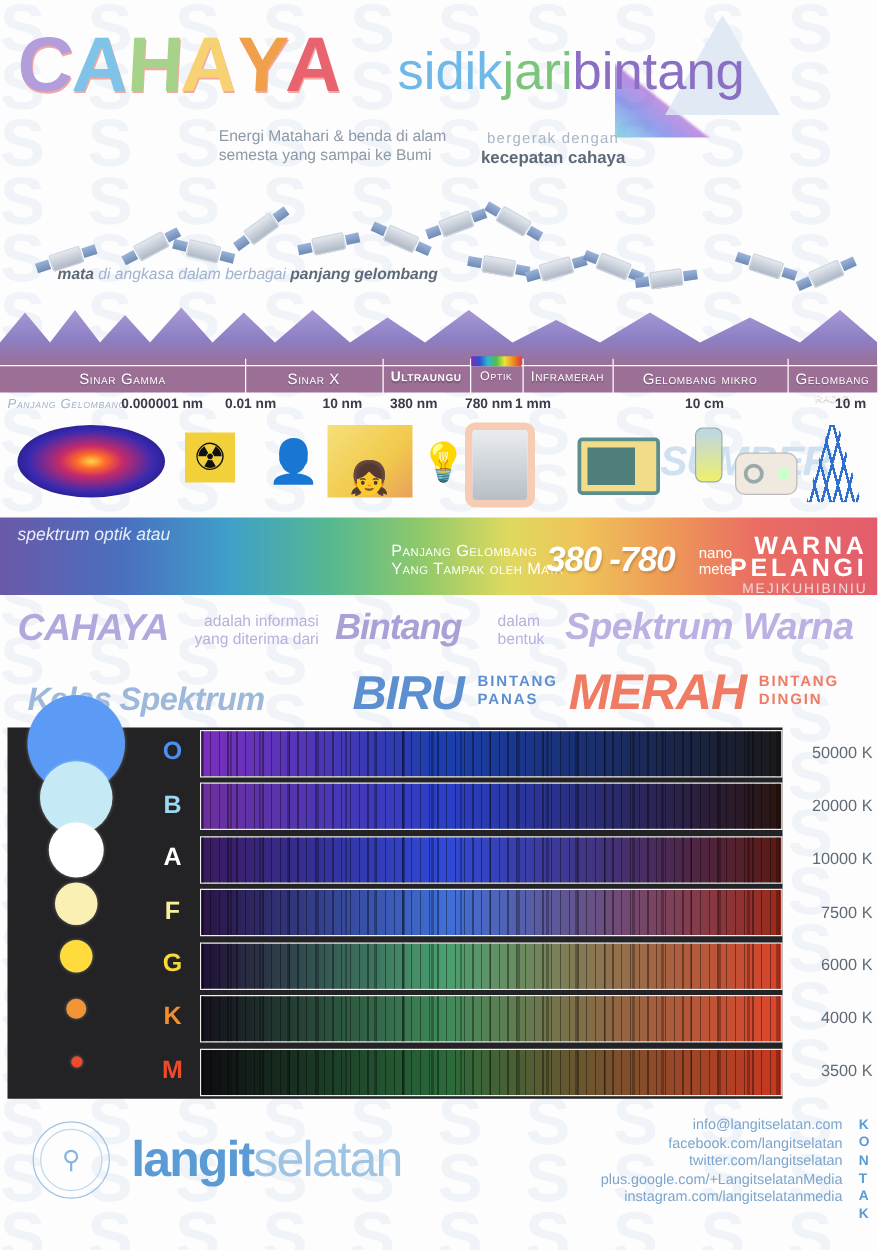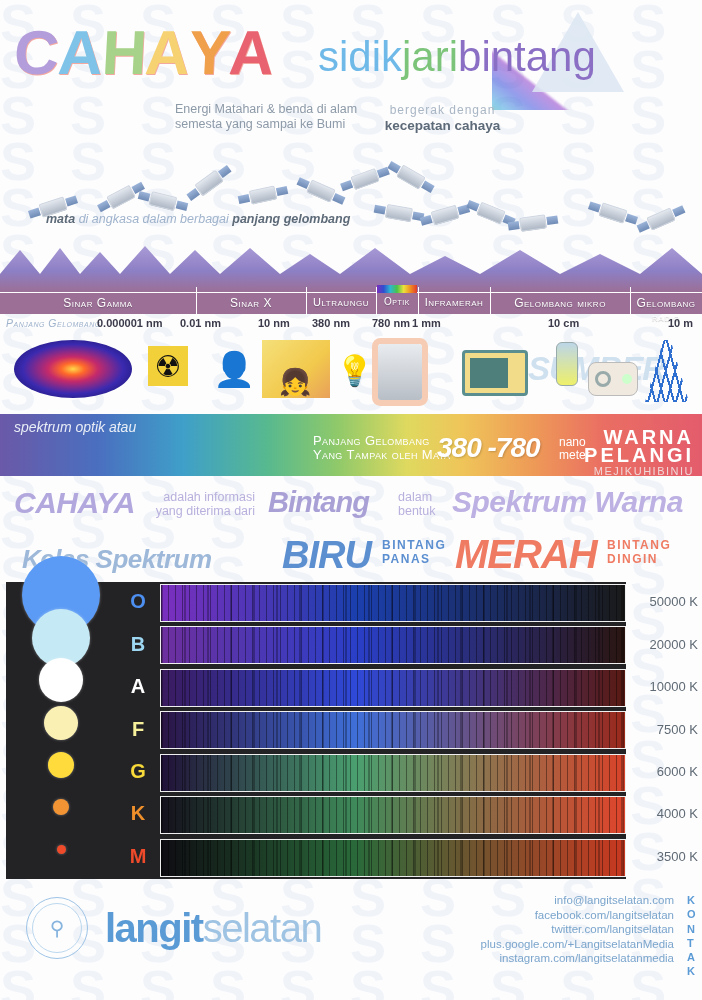--- a/index.html
+++ b/index.html
@@ -195,21 +195,21 @@
             <stop offset="100%" stop-color="#9b6f96"></stop>
         </linearGradient>
       </defs>
       <path d="M0,30 L20,6 L40,30 L60,4 L80,30 L100,8 L120,30 L145,2 L170,30 L195,6 L220,30 L250,4 L280,30 L310,10 L340,30 L375,4 L410,30 L445,12 L480,30 L520,6 L560,30 L600,10 L640,30 L672,4 L702,30 L702,48 L0,48 Z" fill="url(#wg)"></path>
     </svg>
   </div>
 
   <div class="scalebar" id="scalebar">
       <div class="band-lbl" style="left: 0px; width: 196px;">Sinar Gamma</div>
       <div class="band-lbl" style="left: 196px; width: 110px;">Sinar X</div>
-      <div class="band-lbl" style="left: 306px; width: 70px; font-size: 11px;">Ultraungu</div>
+      <div class="band-lbl" style="left: 306px; width: 70px; font-size: 11px; font-weight: bold;">Ultraungu</div>
       <div class="band-lbl" style="left: 376px; width: 42px; font-size: 10px;">Optik</div>
       <div class="band-lbl" style="left: 418px; width: 72px; font-size: 11px;">Inframerah</div>
       <div class="band-lbl" style="left: 490px; width: 140px;">Gelombang mikro</div>
       <div class="band-lbl" style="left: 630px; width: 72px;">Gelombang radio</div>
       <div class="band-div" style="left: 196px;"></div>
       <div class="band-div" style="left: 306px;"></div>
       <div class="band-div" style="left: 376px;"></div>
       <div class="band-div" style="left: 418px;"></div>
       <div class="band-div" style="left: 490px;"></div>
       <div class="band-div" style="left: 630px;"></div>

